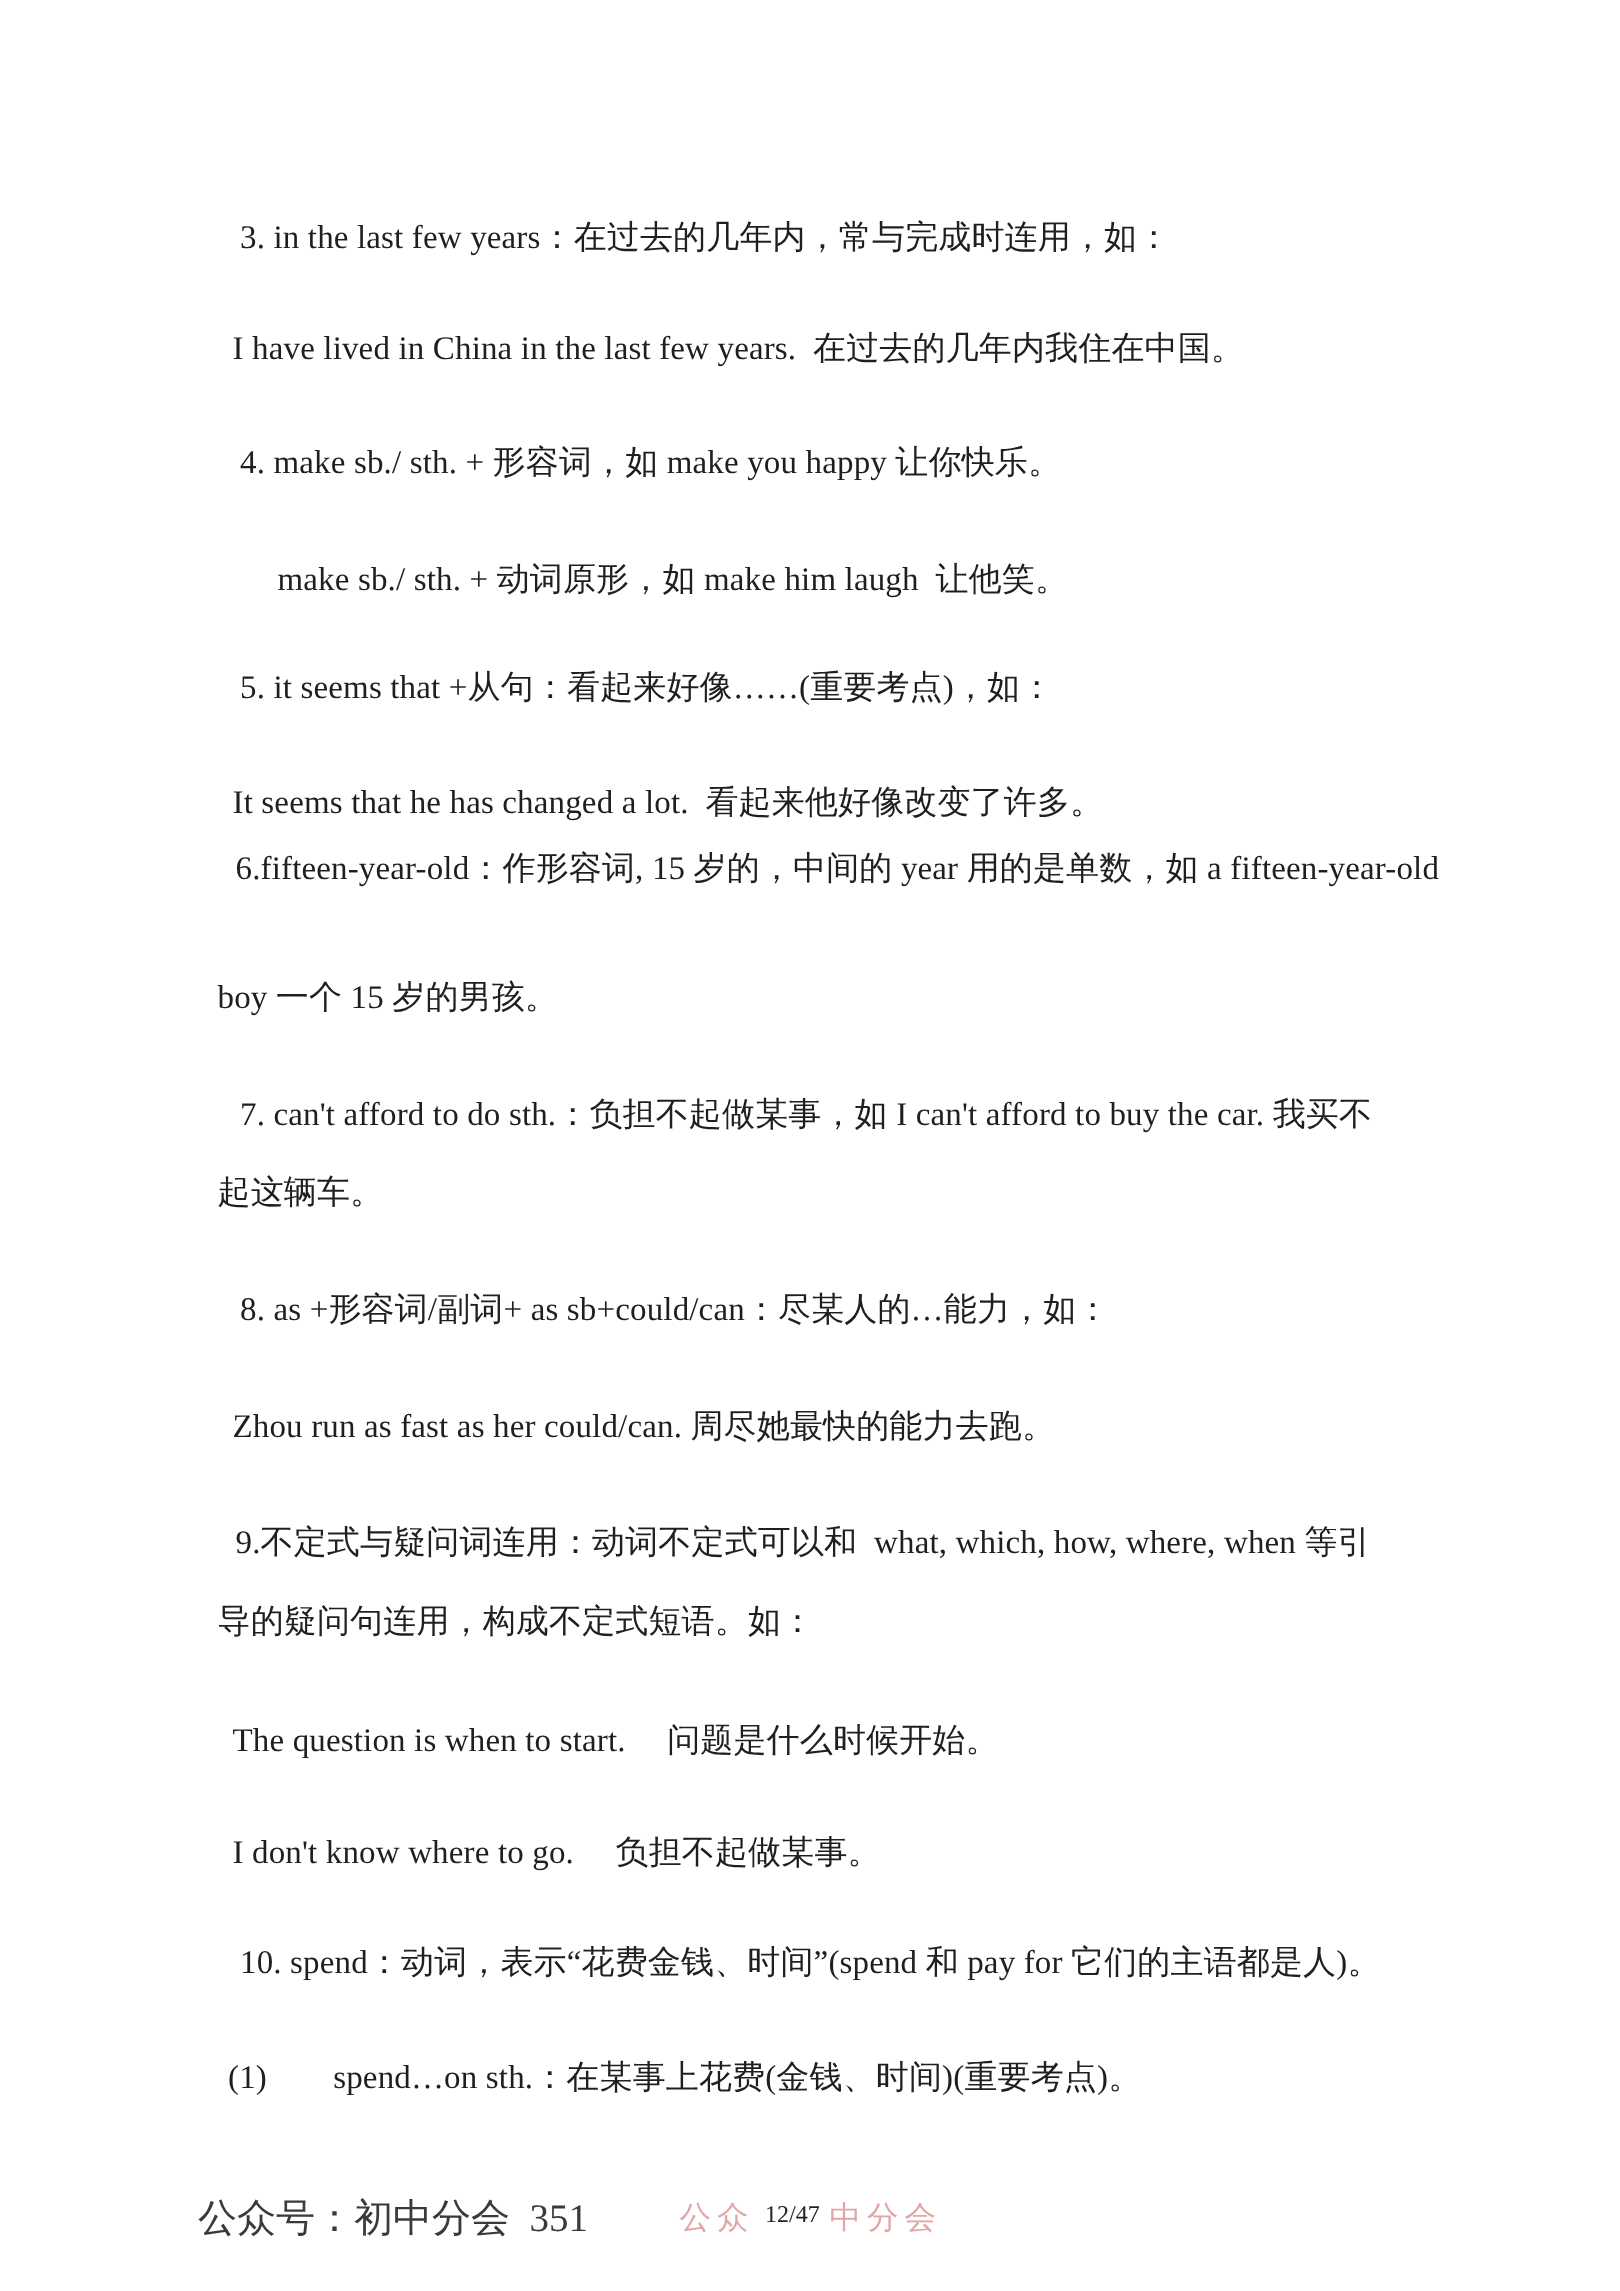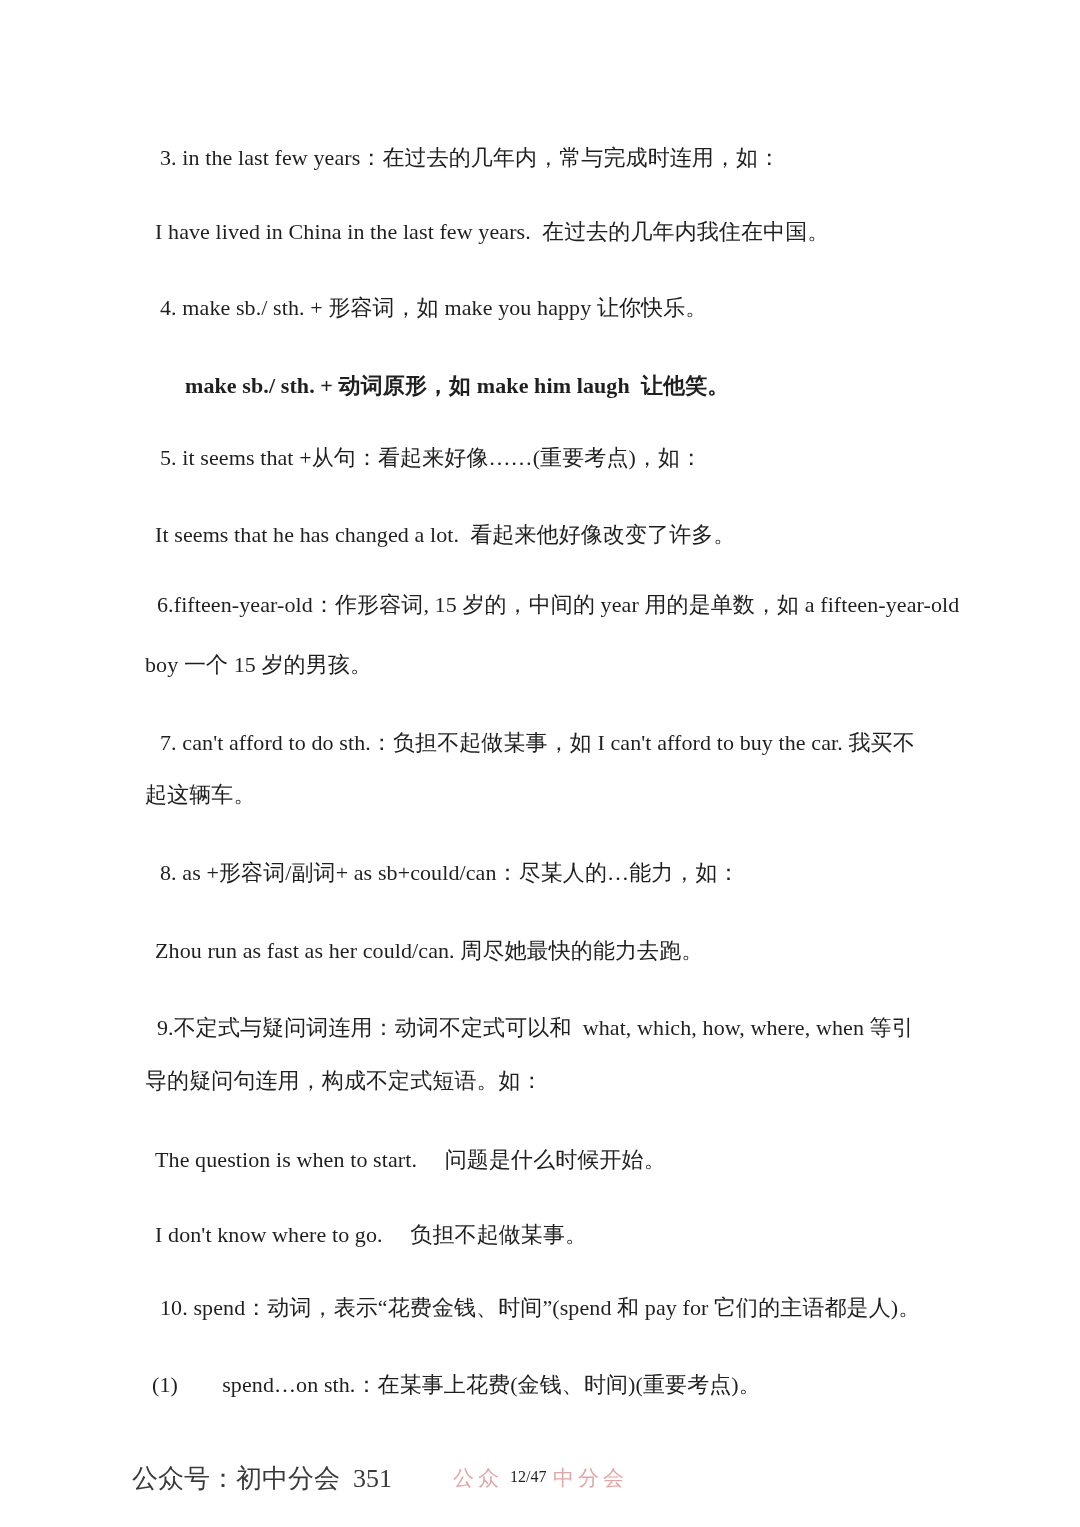--- a/index.html
+++ b/index.html
@@ -61,24 +61,24 @@
   }
 </style>
 </head>
 <body>
 
 <div class="page">
 
   <div class="line" style="top:143px;left:160px;">3. in the last few years：在过去的几年内，常与完成时连用，如：</div>
   <div class="line" style="top:217px;left:155px;">I have lived in China in the last few years.  在过去的几年内我住在中国。</div>
   <div class="line" style="top:293px;left:160px;">4. make sb./ sth. + 形容词，如 make you happy 让你快乐。</div>
-  <div class="line" style="top:371px;left:185px;font-weight:bold;">make sb./ sth. + 动词原形，如 make him laugh  让他笑。</div>
+  <div class="line" style="top:371px;left:185px;">make sb./ sth. + 动词原形，如 make him laugh  让他笑。</div>
   <div class="line" style="top:443px;left:160px;">5. it seems that +从句：看起来好像……(重要考点)，如：</div>
   <div class="line" style="top:520px;left:155px;">It seems that he has changed a lot.  看起来他好像改变了许多。</div>
-  <div class="line" style="top:590px;left:157px;">6.fifteen-year-old：作形容词, 15 岁的，中间的 year 用的是单数，如 a fifteen-year-old</div>
+  <div class="line" style="top:564px;left:157px;">6.fifteen-year-old：作形容词, 15 岁的，中间的 year 用的是单数，如 a fifteen-year-old</div>
   <div class="line" style="top:650px;left:145px;">boy 一个 15 岁的男孩。</div>
   <div class="line" style="top:728px;left:160px;">7. can't afford to do sth.：负担不起做某事，如 I can't afford to buy the car. 我买不</div>
   <div class="line" style="top:780px;left:145px;">起这辆车。</div>
   <div class="line" style="top:858px;left:160px;">8. as +形容词/副词+ as sb+could/can：尽某人的…能力，如：</div>
   <div class="line" style="top:936px;left:155px;">Zhou run as fast as her could/can. 周尽她最快的能力去跑。</div>
   <div class="line" style="top:1013px;left:157px;">9.不定式与疑问词连用：动词不定式可以和  what, which, how, where, when 等引</div>
   <div class="line" style="top:1066px;left:145px;">导的疑问句连用，构成不定式短语。如：</div>
   <div class="line" style="top:1145px;left:155px;">The question is when to start.　 问题是什么时候开始。</div>
   <div class="line" style="top:1220px;left:155px;">I don't know where to go.　 负担不起做某事。</div>
   <div class="line" style="top:1293px;left:160px;">10. spend：动词，表示“花费金钱、时间”(spend 和 pay for 它们的主语都是人)。</div>

